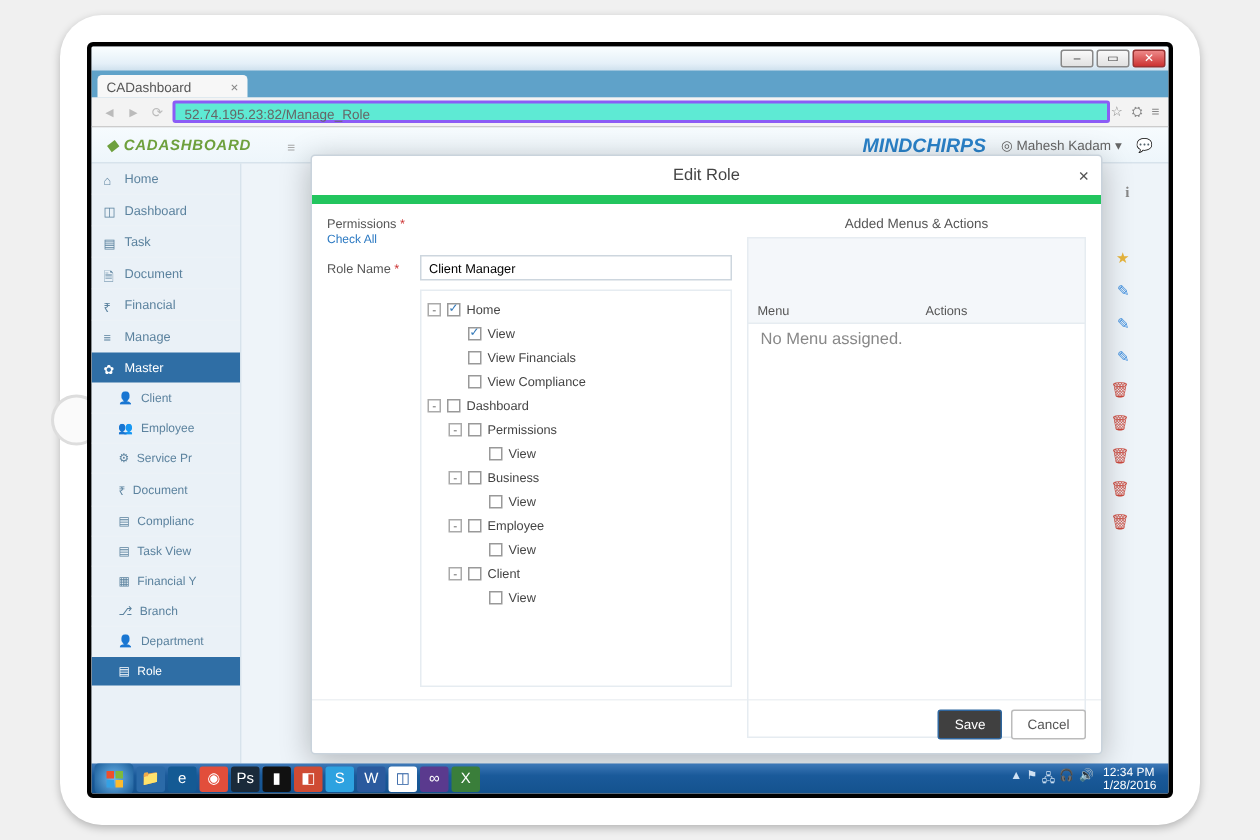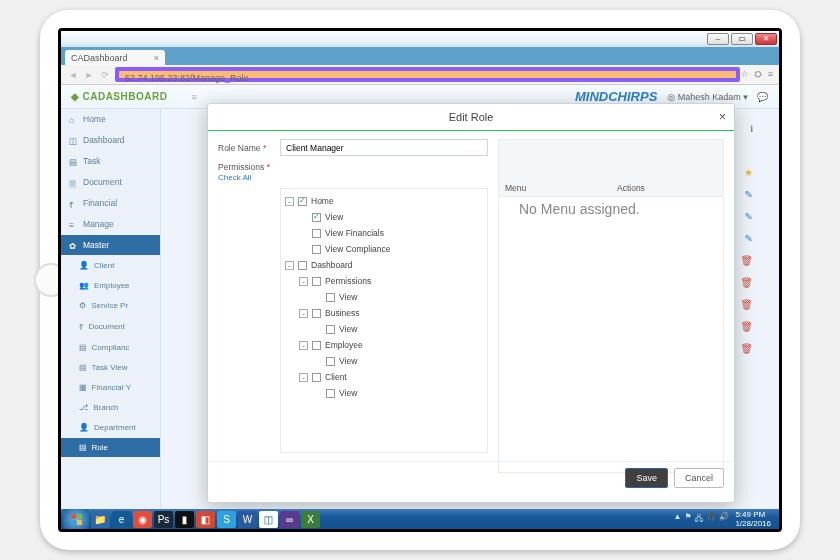--- a/index.html
+++ b/index.html
@@ -10,21 +10,21 @@
 
 
 .win-titlebar{height:16px;background:linear-gradient(#fafeff,#e5f0f8 70%,#cfe1ee);display:flex;justify-content:flex-end;align-items:center;padding:0 2px;}
 .win-btn{width:22px;height:12px;margin-left:2px;border:1px solid #888;border-radius:2px;background:linear-gradient(#f9f9f9,#e1e1e1);color:#333;font-size:8px;line-height:10px;text-align:center;}
 .win-close{background:linear-gradient(#e88,#c33);border-color:#933;color:#fff;}
 .chrome-tabs{height:18px;background:#5fa2c9;display:flex;align-items:flex-end;padding-left:4px;}
 .tab{background:#f7f7f7;width:100px;height:15px;border-radius:3px 3px 0 0;font-size:9px;color:#555;padding:2px 6px;display:flex;align-items:center;justify-content:space-between;}
 .tab .x{font-size:9px;color:#888;}
 .urlbar{height:20px;background:#f3f3f3;border-bottom:1px solid #ccc;display:flex;align-items:center;padding:0 6px;font-size:9px;color:#666;}
 .urlbar .nav-ico{width:12px;height:12px;margin-right:4px;color:#bbb;display:flex;align-items:center;justify-content:center;}
-.url-text{flex:1;background:#fdba74;border:4px solid #8b5cf6;border-radius:2px;padding:2px 6px;height:15px;line-height:11px;}
+.url-text{flex:1;background:#5eead4;border:2px solid #8b5cf6;border-radius:2px;padding:2px 6px;height:15px;line-height:11px;}
 .url-icons{display:flex;gap:6px;color:#888;}
 
 
 .app-header{height:24px;background:linear-gradient(#f6fbfe,#eef6fb);border-bottom:1px solid #d7e3ec;display:flex;align-items:center;justify-content:space-between;padding:0 10px;font-size:9px;}
 .brand{color:#6ea03d;font-weight:bold;letter-spacing:.5px;font-size:10px;}
 .header-right{display:flex;align-items:center;gap:10px;color:#666;justify-content:flex-end;}
 .mindchirps{color:#2a82c9;font-style:italic;font-size:13px;font-weight:bold;}
 
 
 .app-body{position:absolute;left:0;right:0;top:78px;bottom:20px;display:flex;}
@@ -38,21 +38,21 @@
 .bg-rows{position:absolute;left:0;right:14px;top:0;bottom:0;padding:8px 12px;}
 .bg-row{height:22px;display:flex;justify-content:flex-end;align-items:center;gap:8px;font-size:10px;}
 .pencil{color:#3a8de0;}
 .trash{color:#cc4a3f;}
 .star{color:#e7b53d;}
 .info{color:#888;font-weight:bold;font-family:serif;}
 
 
 .overlay{position:absolute;inset:0;}
 .modal{position:absolute;left:46px;top:-6px;width:528px;height:400px;background:#fff;border:1px solid #c9d3dc;border-radius:3px;box-shadow:0 4px 20px rgba(0,0,0,.25);}
-.mod-title{text-align:center;font-size:11px;color:#444;padding:7px;border-bottom:1px solid #22c55e;position:relative;}
+.mod-title{text-align:center;font-size:11px;color:#444;padding:7px;border-bottom:6px solid #22c55e;position:relative;}
 .mod-close{position:absolute;right:8px;top:6px;font-size:12px;color:#555;cursor:pointer;}
 .mod-body{display:flex;padding:8px 10px;height:330px;}
 .mod-left{width:270px;display:flex;flex-direction:column;}
 .mod-right{flex:1;padding-left:10px;}
 .form-row{display:flex;align-items:center;font-size:8.5px;margin-bottom:6px;}
 .form-label{width:62px;color:#555;}
 .req{color:#c33;}
 .form-input{flex:1;border:1px solid #cdd6de;padding:3px 5px;font-size:8.5px;height:17px;}
 .check-all{color:#2b79c2;font-size:8px;margin-top:-3px;margin-left:0px;}
 .tree-wrap{flex:1;border:1px solid #e6ecf1;margin-left:62px;overflow:auto;padding:4px;}
@@ -61,21 +61,21 @@
 .tree-item{display:flex;align-items:center;font-size:8.5px;color:#444;padding:3px 0;}
 .exp{width:9px;height:9px;border:1px solid #aaa;margin-right:4px;font-size:8px;line-height:7px;text-align:center;color:#666;}
 .cb{width:9px;height:9px;border:1px solid #999;margin-right:4px;position:relative;}
 .cb.checked::after{content:"✓";position:absolute;left:0;top:-2px;font-size:8px;color:#3278b8;}
 .ind-1{padding-left:14px;}
 .ind-2{padding-left:28px;}
 
 .right-title{text-align:center;font-size:9px;color:#555;padding-bottom:4px;}
 .grid-head{display:flex;background:#f4f7fa;border:1px solid #e6ecf1;font-size:8.5px;color:#555;}
 .grid-head>div{flex:1;padding:3px 6px;margin-top:40px;}
-.grid-body{border:1px solid #e6ecf1;border-top:none;height:276px;font-size:14px;color:#888;padding:4px 20px;}
+.grid-body{border:1px solid #e6ecf1;border-top:none;height:276px;font-size:11px;color:#888;padding:4px 8px;}
 
 .mod-foot{display:flex;justify-content:flex-end;gap:6px;padding:6px 10px;border-top:1px solid #eef1f4;}
 .btn{font-size:9px;padding:4px 10px;border-radius:2px;border:1px solid #bbb;background:#fff;color:#555;}
 .btn-primary{background:#404040;border-color:#2f669e;color:#fff;}
 
 
 .taskbar{position:absolute;left:0;right:0;bottom:0;height:20px;background:linear-gradient(#3e79b8,#1a5a9a 40%,#14528e);display:flex;align-items:center;justify-content:space-between;padding:0 2px;}
 .task-left{display:flex;align-items:center;height:100%;}
 .start{width:26px;height:20px;background:radial-gradient(circle at 50% 50%,#6fb9ee,#195a96);border-radius:3px;display:flex;align-items:center;justify-content:center;}
 .start-logo{width:11px;height:11px;background:
@@ -111,21 +111,21 @@
     <span class="nav-ico">⟳</span>
     <div class="url-text">52.74.195.23:82/Manage_Role</div>
     <div class="url-icons">
       <span>☆</span>
       <span>⛭</span>
       <span>≡</span>
     </div>
   </div>
 
   <div class="app-header">
-    <div style="display:flex;align-items:flex-end;gap:24px;">
+    <div style="display:flex;align-items:flex-end;gap:24px;font-style:italic;">
       <span class="brand">◆ <span>CADASHBOARD</span></span>
       <span style="color:#aaa;">≡</span>
     </div>
     <div class="header-right">
       <span class="mindchirps">MINDCHIRPS</span>
       <span>◎ <span>Mahesh Kadam</span> ▾</span>
       <span>💬</span>
     </div>
   </div>
 
@@ -242,30 +242,30 @@
       </div>
 
       <div class="overlay">
         <div class="modal">
           <div class="mod-title">
             <span>Edit Role</span>
             <span class="mod-close">×</span>
           </div>
           <div class="mod-body">
             <div class="mod-left">
-              <div class="form-row">
-                <div class="form-label"><span>Role Name</span> <span class="req">*</span></div>
-                <input class="form-input" value="Client Manager" style="">
-              </div>
               <div class="form-row" style="align-items:flex-start;">
                 <div class="form-label">
                   <span>Permissions</span> <span class="req">*</span><br>
                   <span class="check-all">Check All</span>
                 </div>
               </div>
+              <div class="form-row">
+                <div class="form-label"><span>Role Name</span> <span class="req">*</span></div>
+                <input class="form-input" value="Client Manager" style="">
+              </div>
               <div class="tree-wrap" id="tree">
                     <div class="tree-item ind-0">
                       <span class="exp">-</span>
                       <span class="cb checked"></span>
                       <span>Home</span>
                     </div>
                     <div class="tree-item ind-1">
                       <span style="width:13px;display:inline-block;"></span>
                       <span class="cb checked"></span>
                       <span>View</span>
@@ -321,20 +321,21 @@
                       <span>Client</span>
                     </div>
                     <div class="tree-item ind-2">
                       <span style="width:13px;display:inline-block;"></span>
                       <span class="cb"></span>
                       <span>View</span>
                     </div>
                   </div>
             </div>
             <div class="mod-right">
+              <div class="right-title">Added Menus &amp; Actions</div>
               <div class="grid-head">
                 <div>Menu</div>
                 <div>Actions</div>
               </div>
               <div class="grid-body">
                 <span>No Menu assigned.</span>
               </div>
             </div>
           </div>
           <div class="mod-foot">
@@ -365,20 +366,20 @@
     </div>
     <div class="tray">
       <div class="tray-icons">
             <span>▲</span>
             <span>⚑</span>
             <span>🖧</span>
             <span>🎧</span>
             <span>🔊</span>
           </div>
       <div>
-        <div>5:49 PM</div>
+        <div>12:34 PM</div>
         <div>1/28/2016</div>
       </div>
     </div>
   </div>
 
  </div>
 </div>
 
 </body></html>

